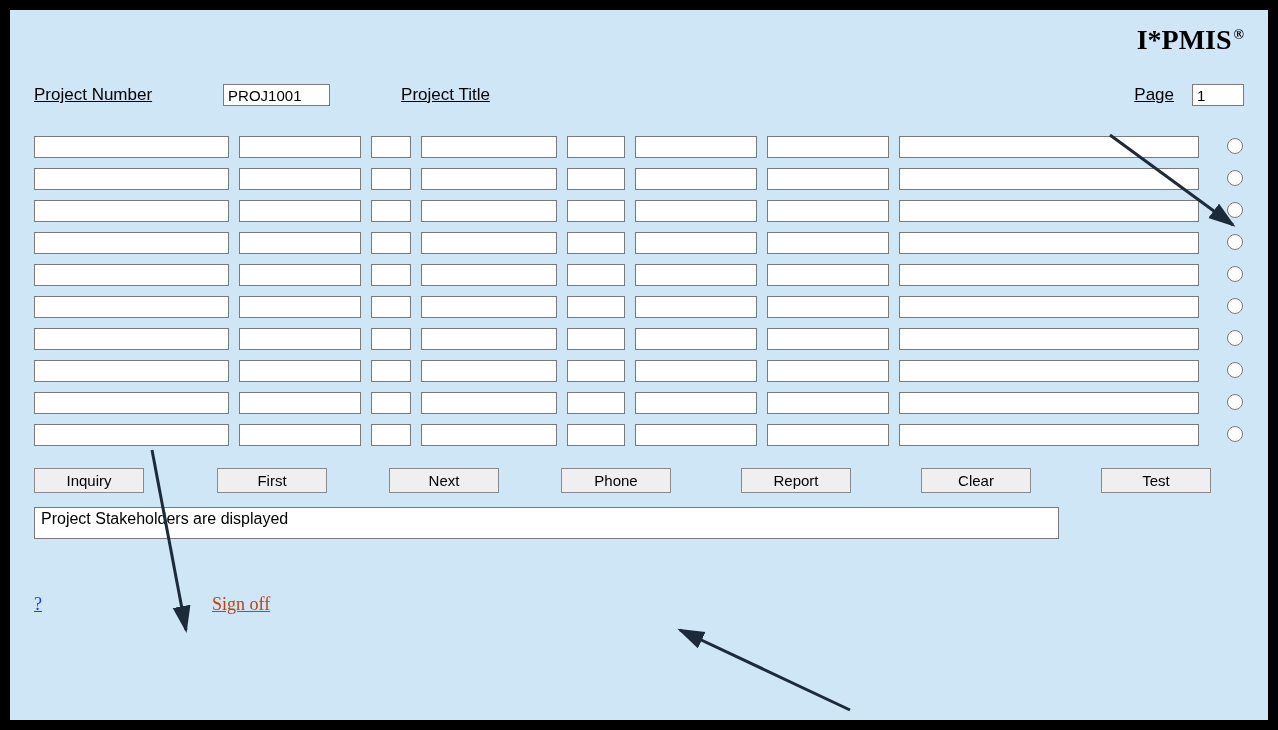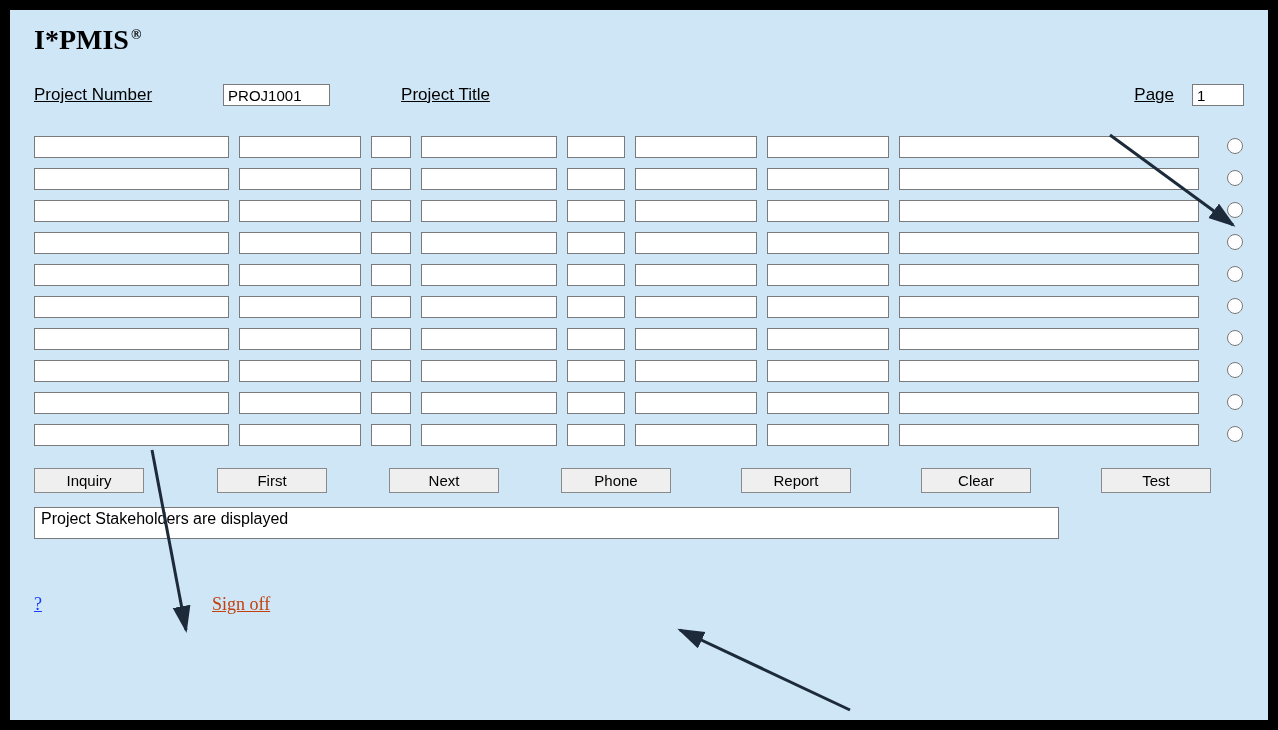--- a/index.html
+++ b/index.html
@@ -22,21 +22,21 @@
   .panel {
     box-sizing: border-box;
     width: 100%;
     height: 100%;
     background: #cfe6f7;
     padding: 14px 24px 20px 24px;
     position: relative;
     overflow: hidden;
   }
   .title-block {
-    text-align: left;
+    text-align: right;
     font-family: "Times New Roman", Times, serif;
   }
   .title-line1 {
     font-size: 28px;
     font-weight: bold;
     display: inline-block;
   }
   .title-line1 sup {
     font-size: 14px;
     vertical-align: super;

